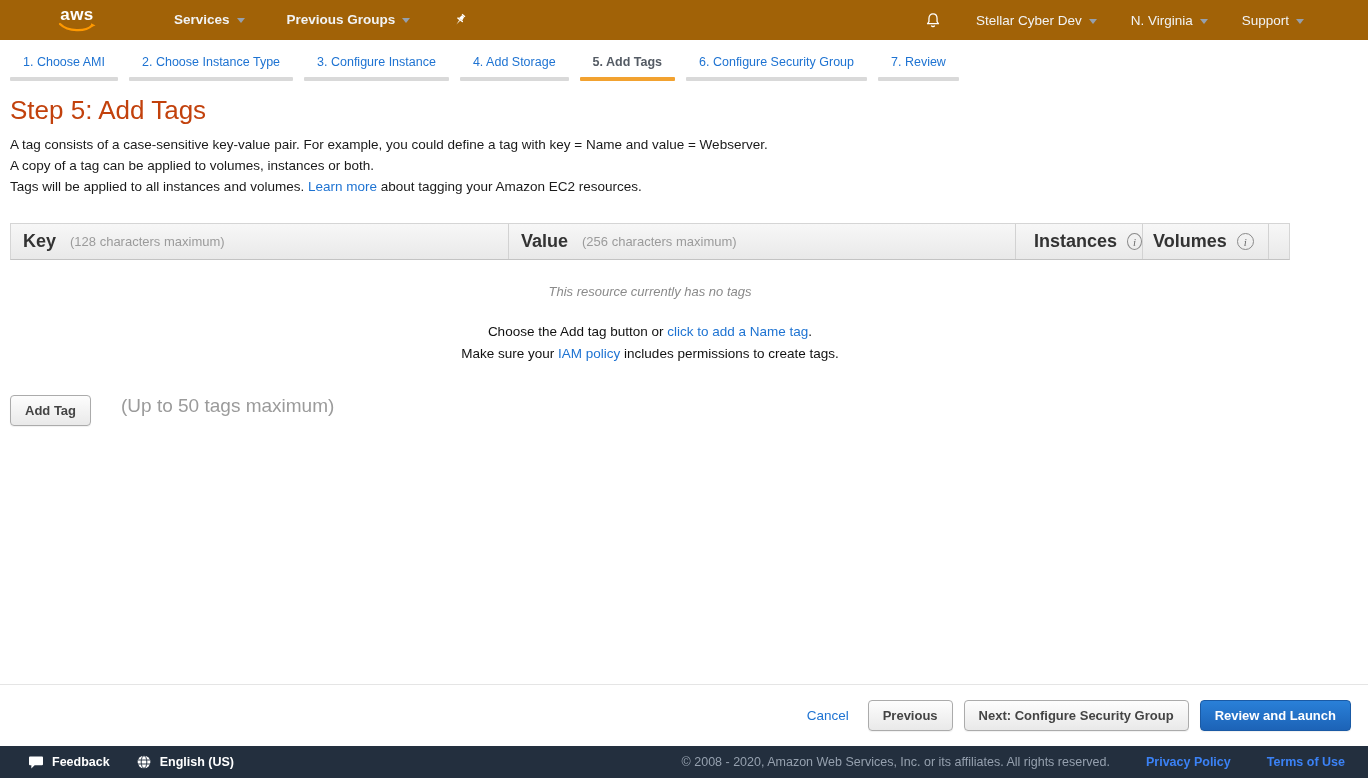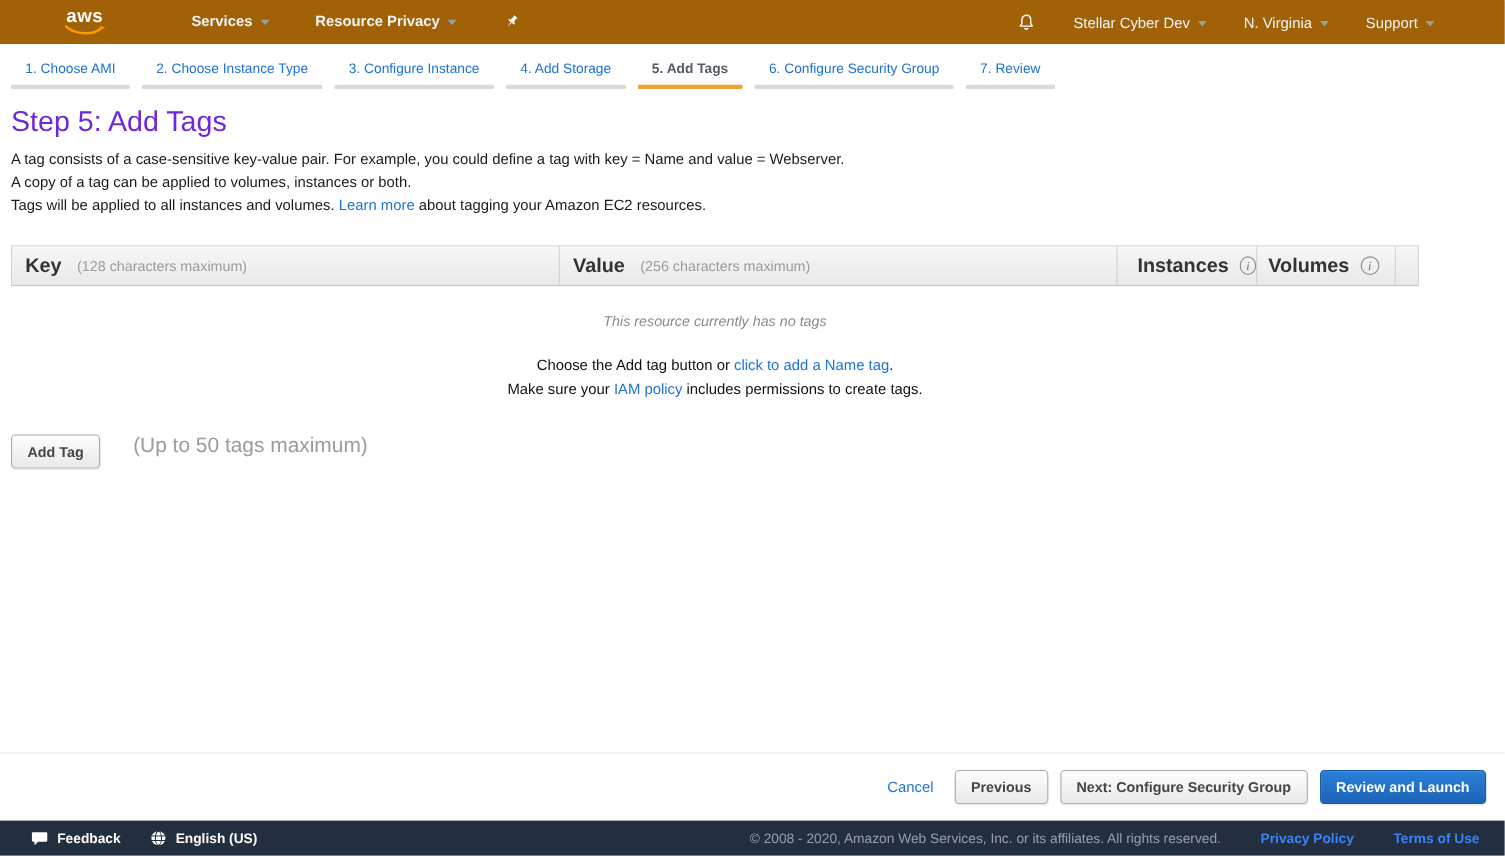--- a/index.html
+++ b/index.html
@@ -31,21 +31,21 @@
   .icon-btn { display:flex; align-items:center; cursor:pointer; }
   
   .tabbar { display:flex; gap:11px; padding:10px 0 0 10px; background:#fff; }
   .tab { display:flex; flex-direction:column; cursor:pointer; }
   .tab .tab-label { font-size:12.5px; color:#1e73d2; padding:5px 13px 8px; white-space:nowrap; }
   .tab .tab-underline { height:4px; background:#d9d9d9; border-radius:1px; }
   .tab.active .tab-label { color:#545b64; font-weight:700; }
   .tab.active .tab-underline { background:#f2a230; }
   
   .main { padding:14px 0 0 10px; }
-  .page-title { font-size:26px; font-weight:400; color:#6d28d9; margin-bottom:8px; }
+  .page-title { font-size:26px; font-weight:400; color:#c2410c; margin-bottom:8px; }
   .desc p { font-size:13.5px; line-height:21px; color:#1a1a1a; }
   a.link { color:#1e73d2; text-decoration:none; cursor:pointer; }
   
   .tag-table-header {
     margin-top:26px; width:1280px; height:37px;
     background:linear-gradient(#f7f7f7,#e9e9e9);
     border:1px solid #d5d5d5; border-bottom-color:#c3c3c3;
     display:flex; align-items:center;
   }
   .th-col { display:flex; align-items:center; height:100%; }
@@ -109,21 +109,21 @@
       <path d="M2 2 C10 10 28 10 34 3.5" stroke="#ff9900" stroke-width="2.3" fill="none" stroke-linecap="round"></path>
       <path d="M33.2 1.2 l4.3 2.2 -4.8 1.8 z" fill="#ff9900"></path>
     </svg>
   </div>
   <nav class="nav-left">
     <div class="nav-item">
       <span>Services</span>
       <span class="caret"></span>
     </div>
     <div class="nav-item">
-      <span>Resource Privacy</span>
+      <span>Previous Groups</span>
       <span class="caret"></span>
     </div>
     <div class="icon-btn">
       <svg width="16" height="16" viewBox="0 0 24 24">
         <g fill="#ffffff" transform="rotate(38 12 12)">
           <rect x="9.2" y="2.5" width="5.6" height="2"></rect>
           <path d="M10 4.5 h4 l1.2 6 h-6.4 z"></path>
           <rect x="6.8" y="10.5" width="10.4" height="2.2" rx="1"></rect>
           <path d="M11.2 12.7 h1.6 l-0.8 8 z"></path>
         </g>

